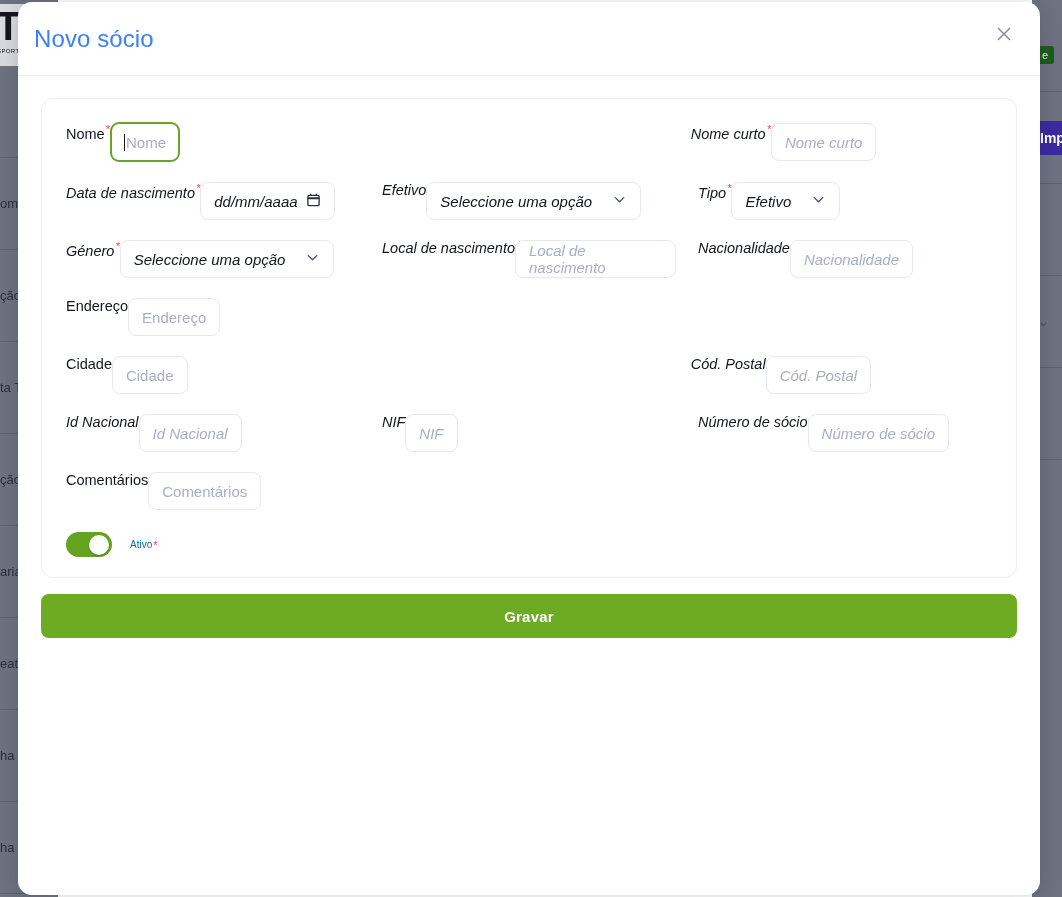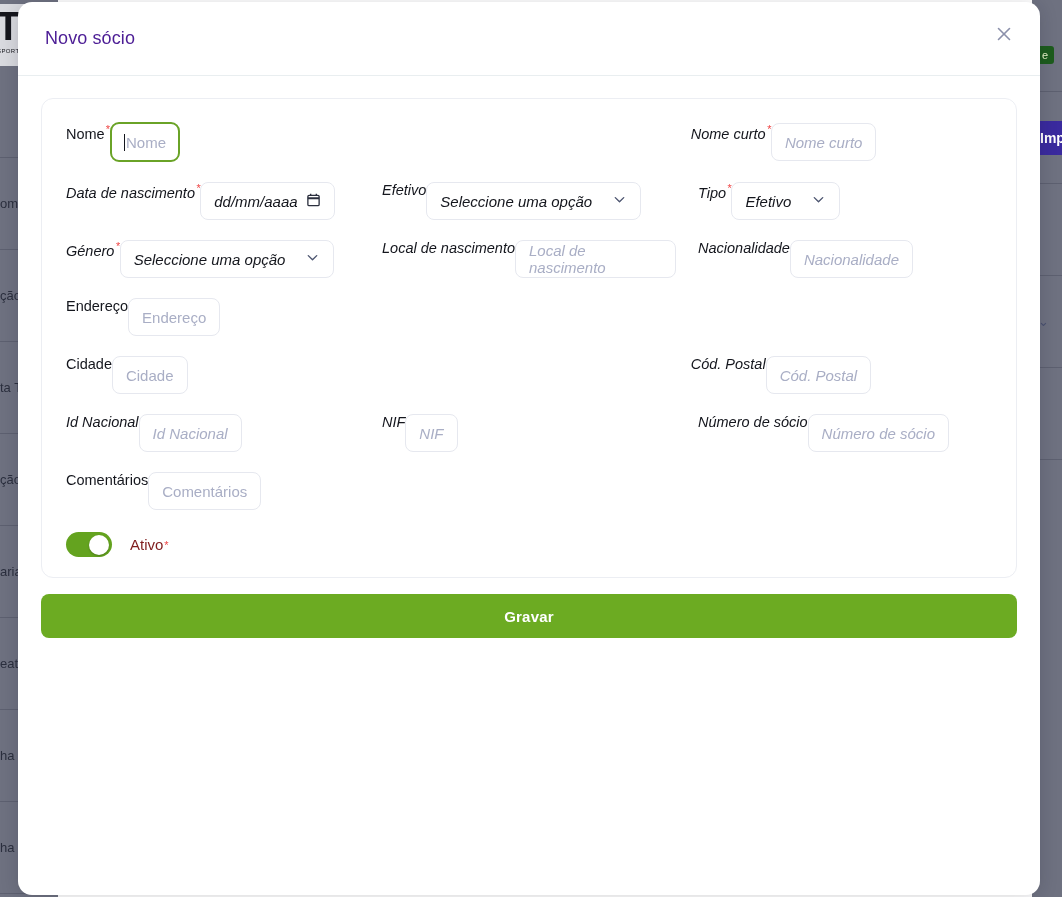--- a/index.html
+++ b/index.html
@@ -72,23 +72,23 @@
     box-shadow: 0 2px 18px rgba(20,22,40,.18);
     overflow: hidden;
   }
   #modal-header {
     position: relative;
     height: 74px;
     border-bottom: 1px solid #e9eef0;
     display: flex; align-items: center;
   }
   #modal-title {
-    margin-left: 27px;
-    font-size: 18px;
-    color: #4c1d95;
+    margin-left: 16px;
+    font-size: 24px;
+    color: #3b82f6;
     letter-spacing: .1px;
   }
   #close-btn {
     position: absolute; right: 18px; top: 14px;
     width: 36px; height: 36px;
     display: flex; align-items: center; justify-content: center;
     cursor: pointer;
     color: #8b90ab;
   }
   #close-btn svg { display: block; }
@@ -153,21 +153,21 @@
     background: #64a31f; position: relative; cursor: pointer;
     flex: 0 0 auto;
   }
   .toggle .knob {
     position: absolute; top: 2.5px; right: 3px;
     width: 20px; height: 20px; border-radius: 50%;
     background: #ffffff;
     box-shadow: 0 1px 2px rgba(0,0,0,.25);
   }
   .toggle-label {
-    margin-left: 18px; font-size: 15px; color: #7f1d1d;
+    margin-left: 18px; font-size: 10px; color: #0369a1;
   }
 
   #modal-footer { padding: 16px 23px 24px 23px; }
   #save-btn {
     width: 100%; height: 44px;
     background: #6cab22;
     color: #ffffff;
     border: none; border-radius: 8px;
     font-size: 15px; font-weight: bold;
     font-family: "Liberation Sans", sans-serif;

